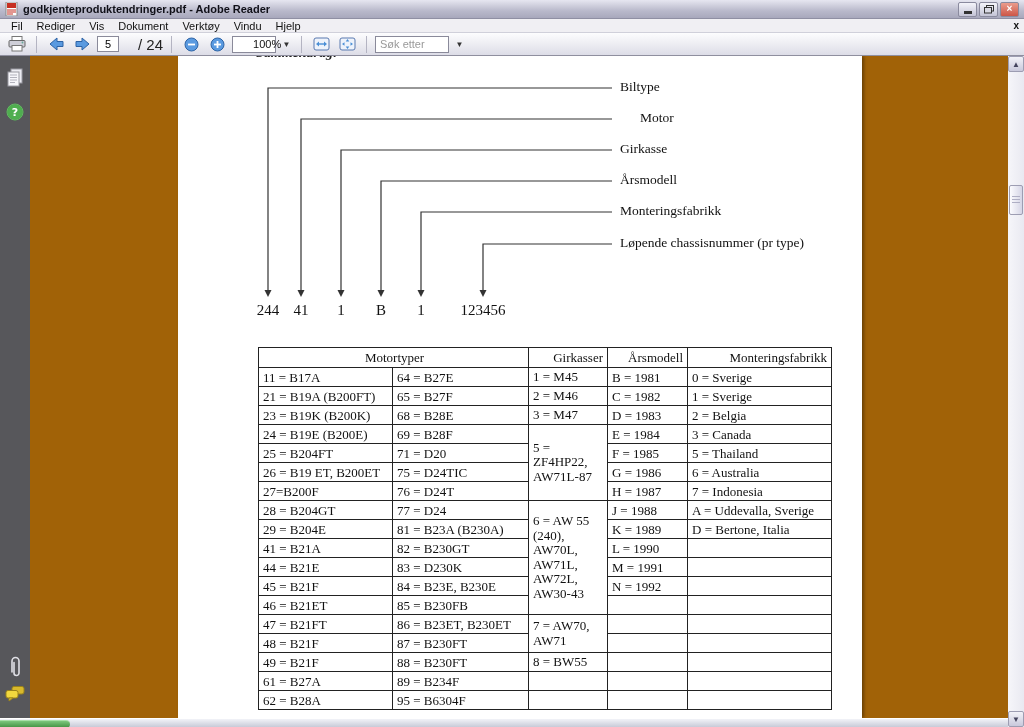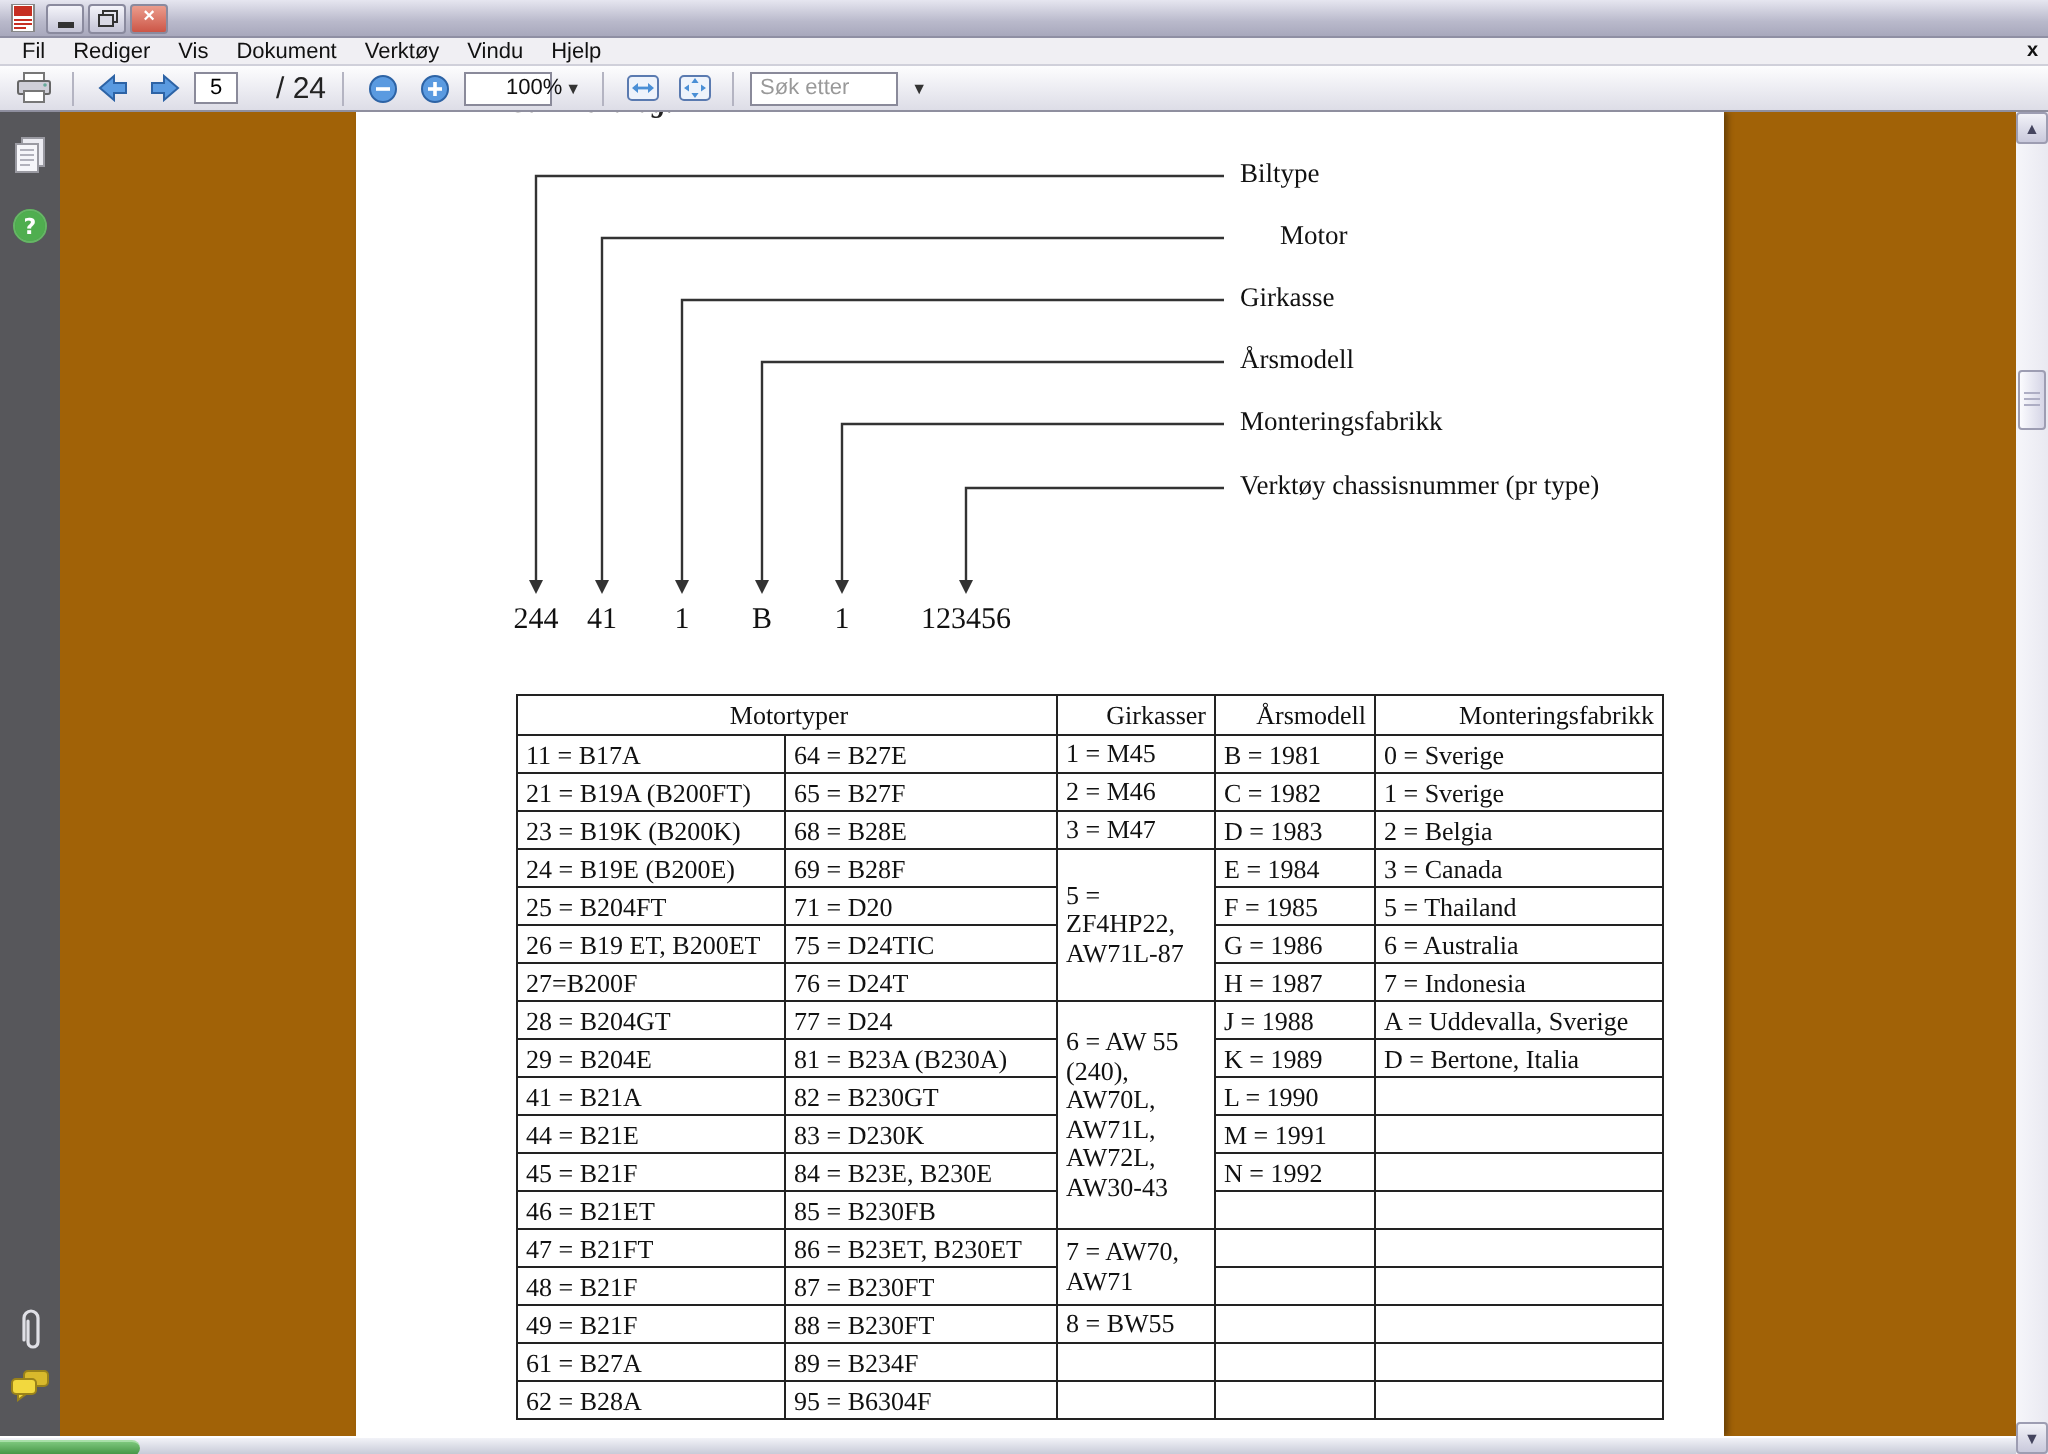--- a/index.html
+++ b/index.html
@@ -117,20 +117,21 @@
 </style>
 </head>
 <body>
 
 <div class="titlebar">
   <svg class="doc-icon" viewBox="0 0 14 14">
     <rect x="1" y="0" width="11" height="14" fill="#fff" stroke="#888"></rect>
     <rect x="2" y="1" width="9" height="5" fill="#c62f22"></rect>
     <path d="M2 8h9M2 10h9M2 12h6" stroke="#c62f22" stroke-width="1"></path>
   </svg>
+  <div class="title-text">godkjenteproduktendringer.pdf - Adobe Reader</div>
   <div class="winbtns">
     <div class="winbtn">
         <span class="min-glyph"></span>
       </div>
     <div class="winbtn">
       <svg width="10" height="9" viewBox="0 0 10 9">
         <rect x="2.5" y="0.5" width="7" height="5.5" fill="none" stroke="#333"></rect>
         <rect x="0.5" y="2.5" width="7" height="5.5" fill="#d9d9e4" stroke="#333"></rect>
       </svg>
     </div>
@@ -269,21 +270,21 @@
         <div class="diagram-label" style="left: 442px; top: 23px;">Biltype</div>
         <div class="code-part" style="left: 90px; top: 246px;">244</div>
         <div class="diagram-label" style="left: 442px; top: 54px; margin-left: 20px;">Motor</div>
         <div class="code-part" style="left: 123px; top: 246px;">41</div>
         <div class="diagram-label" style="left: 442px; top: 85px;">Girkasse</div>
         <div class="code-part" style="left: 163px; top: 246px;">1</div>
         <div class="diagram-label" style="left: 442px; top: 116px;">Årsmodell</div>
         <div class="code-part" style="left: 203px; top: 246px;">B</div>
         <div class="diagram-label" style="left: 442px; top: 147px;">Monteringsfabrikk</div>
         <div class="code-part" style="left: 243px; top: 246px;">1</div>
-        <div class="diagram-label" style="left: 442px; top: 179px;">Verktøy chassisnummer (pr type)</div>
+        <div class="diagram-label" style="left: 442px; top: 179px;">Løpende chassisnummer (pr type)</div>
         <div class="code-part" style="left: 305px; top: 246px;">123456</div>
       </div>
 
     <table class="code-table">
       <colgroup>
         <col style="width:134px">
           <col style="width:136px">
           <col style="width:79px">
         <col style="width:80px">
           <col style="width:144px">

